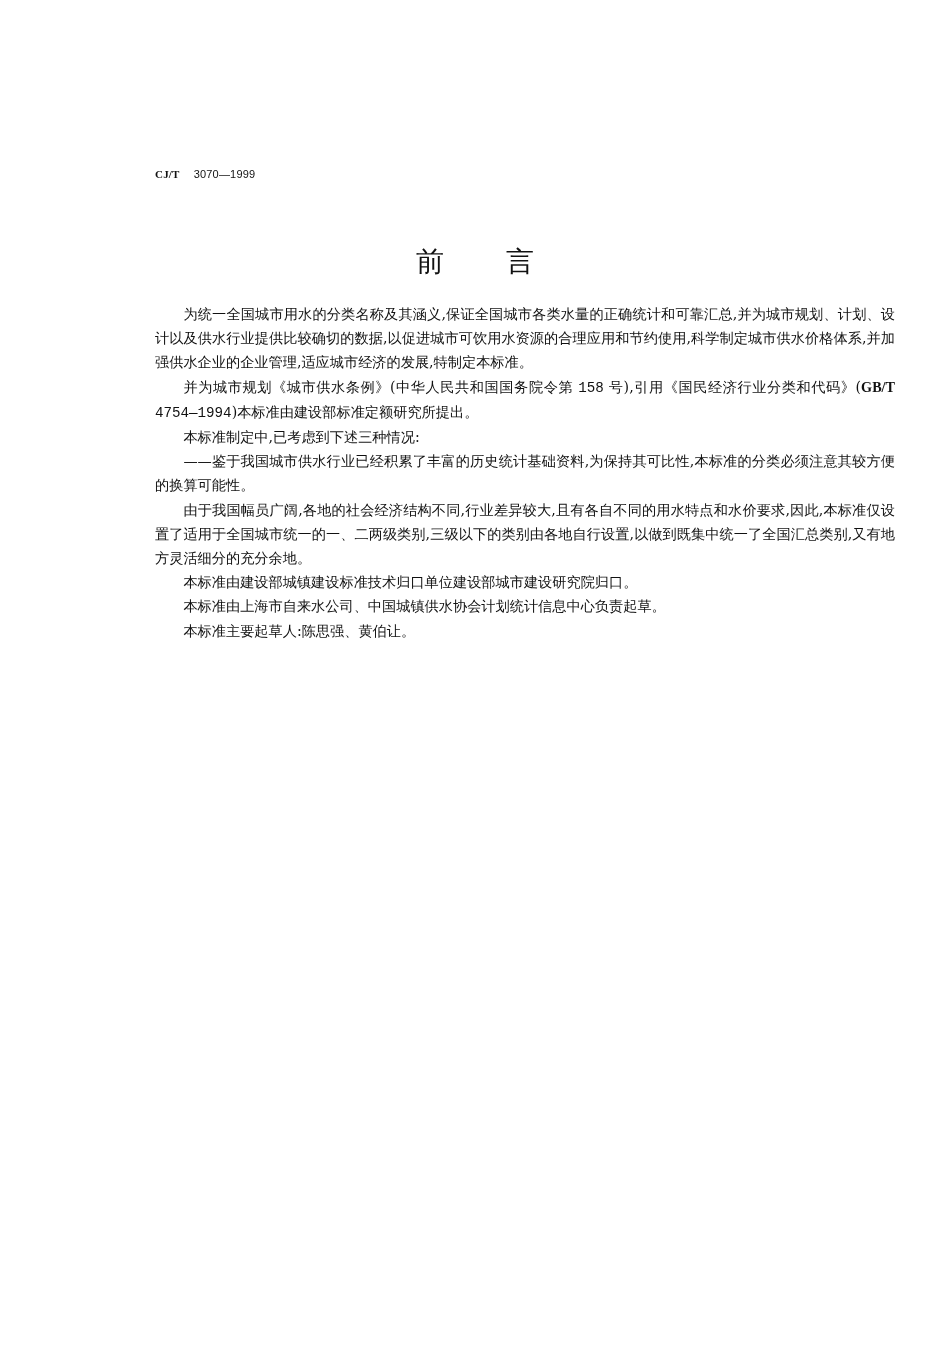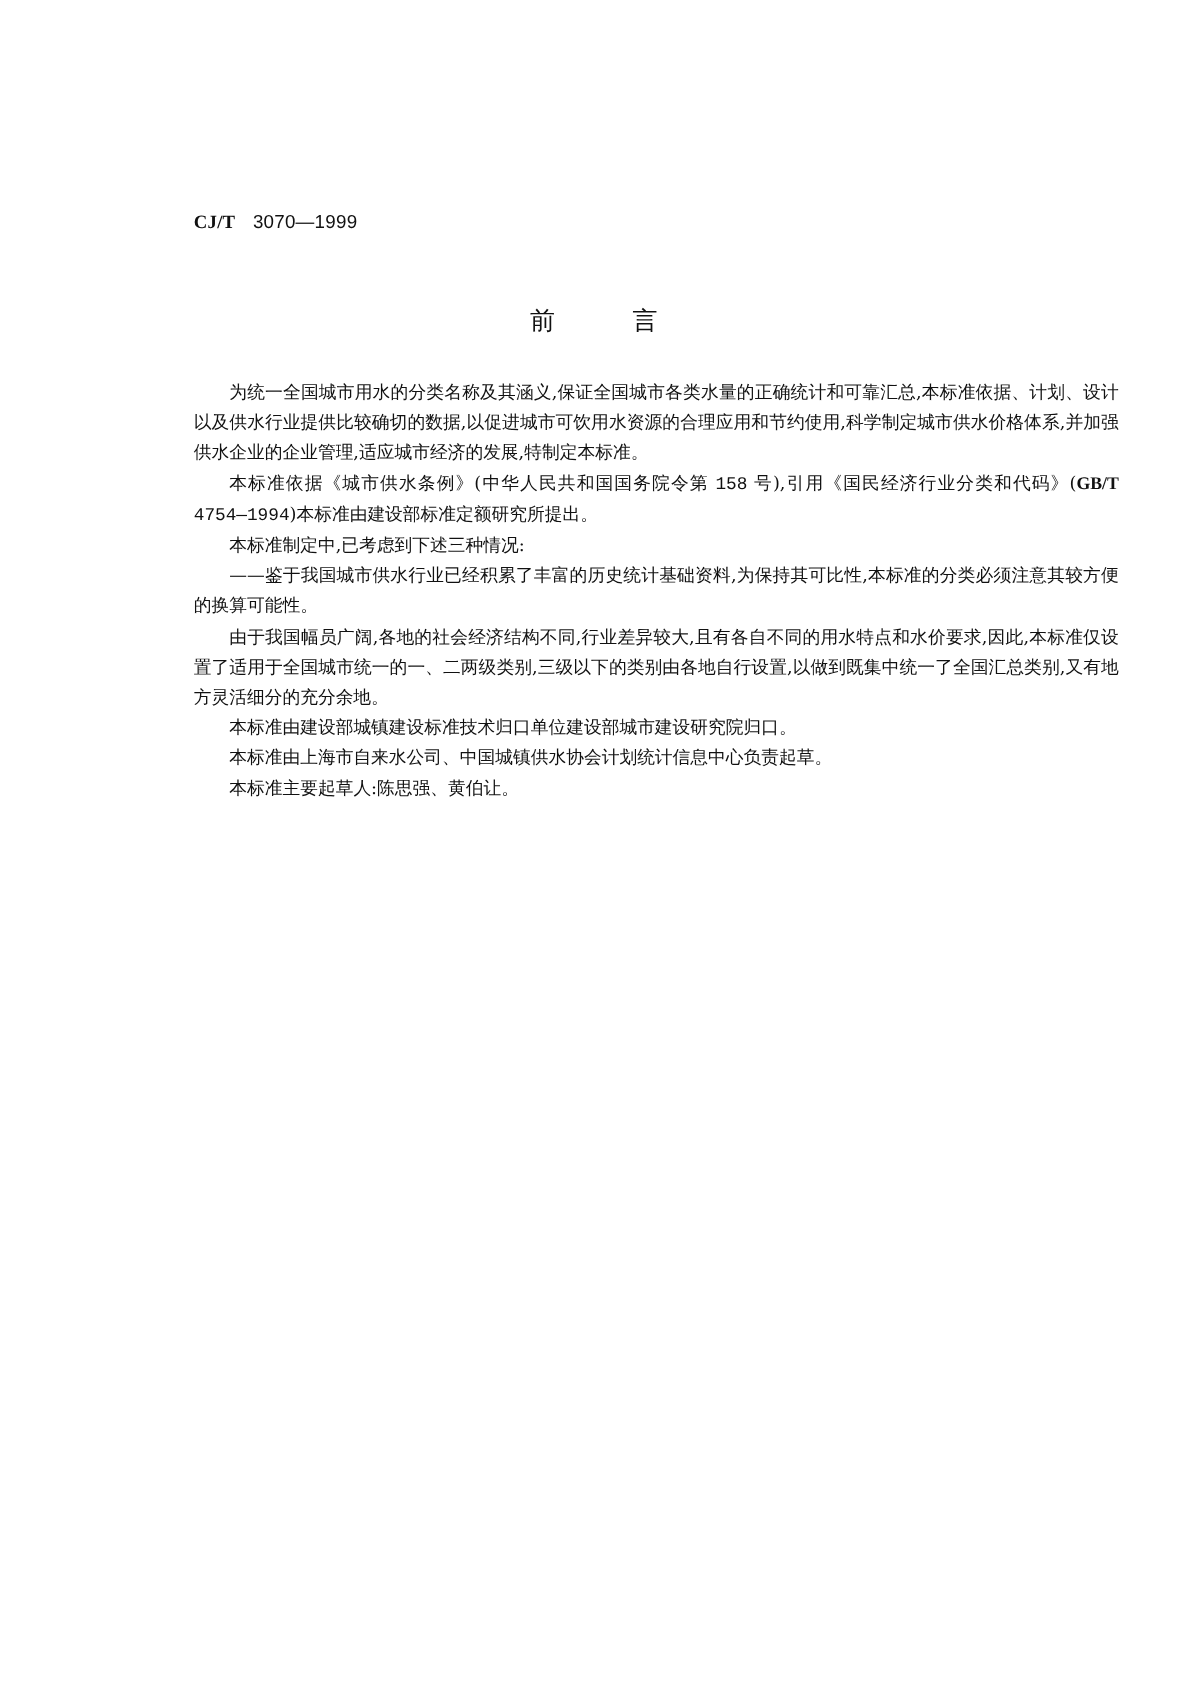--- a/index.html
+++ b/index.html
@@ -1,42 +1,42 @@
 <!DOCTYPE html>
 <html><head>
 <meta charset="utf-8">
 <style>
   html, body { margin: 0; padding: 0; background: #ffffff; }
   body { width: 950px; height: 1345px; position: relative; overflow: hidden;
          font-family: "DejaVu Serif", "Liberation Serif", serif; color: #111; }
-  .std-code { position: absolute; left: 155px; top: 168px; font-size: 15px; letter-spacing: 0.2px; }
+  .std-code { position: absolute; left: 155px; top: 168px; font-size: 11px; letter-spacing: 0.2px; }
   .std-code .cj { font-family: "Liberation Serif", serif; font-weight: bold; }
   .std-code .num { font-family: "Liberation Sans", sans-serif; margin-left: 14px; }
-  .title { position: absolute; left: 0; width: 950px; top: 243px; text-align: center; font-size: 20px; }
+  .title { position: absolute; left: 0; width: 950px; top: 243px; text-align: center; font-size: 28px; }
   .title span { display: inline-block; }
   .title .gap { width: 62px; }
   .body { position: absolute; left: 155px; top: 302px; width: 740px; font-size: 14.2px; line-height: 24.2px;
           text-align: justify; }
   .body p { margin: 0; text-indent: 2em; }
   .bold { font-family: "Liberation Serif", serif; font-weight: bold; }
   .sans { font-family: Liberation Mono, monospace; }
 </style>
 </head>
 <body>
 
 <div class="std-code">
   <span class="cj">CJ/T</span><span class="num">3070—1999</span>
 </div>
 
 <div class="title">
   <span>前</span><span class="gap"></span><span>言</span>
 </div>
 
 <div class="body">
-  <p>为统一全国城市用水的分类名称及其涵义,保证全国城市各类水量的正确统计和可靠汇总,本标准依据、计划、设计以及供水行业提供比较确切的数据,以促进城市可饮用水资源的合理应用和节约使用,科学制定城市供水价格体系,并加强供水企业的企业管理,适应城市经济的发展,特制定本标准。</p>
-  <p><span>本标准依据《城市供水条例》(中华人民共和国国务院令第 </span><span class="sans">158</span><span> 号),引用《国民经济行业分类和代码》(</span><span class="bold">GB/T</span><span class="sans"> 4754—1994</span><span>)本标准由建设部标准定额研究所提出。</span></p>
+  <p>为统一全国城市用水的分类名称及其涵义,保证全国城市各类水量的正确统计和可靠汇总,并为城市规划、计划、设计以及供水行业提供比较确切的数据,以促进城市可饮用水资源的合理应用和节约使用,科学制定城市供水价格体系,并加强供水企业的企业管理,适应城市经济的发展,特制定本标准。</p>
+  <p><span>并为城市规划《城市供水条例》(中华人民共和国国务院令第 </span><span class="sans">158</span><span> 号),引用《国民经济行业分类和代码》(</span><span class="bold">GB/T</span><span class="sans"> 4754—1994</span><span>)本标准由建设部标准定额研究所提出。</span></p>
   <p>本标准制定中,已考虑到下述三种情况:</p>
   <p>——鉴于我国城市供水行业已经积累了丰富的历史统计基础资料,为保持其可比性,本标准的分类必须注意其较方便的换算可能性。</p>
   <p>由于我国幅员广阔,各地的社会经济结构不同,行业差异较大,且有各自不同的用水特点和水价要求,因此,本标准仅设置了适用于全国城市统一的一、二两级类别,三级以下的类别由各地自行设置,以做到既集中统一了全国汇总类别,又有地方灵活细分的充分余地。</p>
   <p>本标准由建设部城镇建设标准技术归口单位建设部城市建设研究院归口。</p>
   <p>本标准由上海市自来水公司、中国城镇供水协会计划统计信息中心负责起草。</p>
   <p>本标准主要起草人:陈思强、黄伯让。</p>
 </div>
 
 </body></html>

